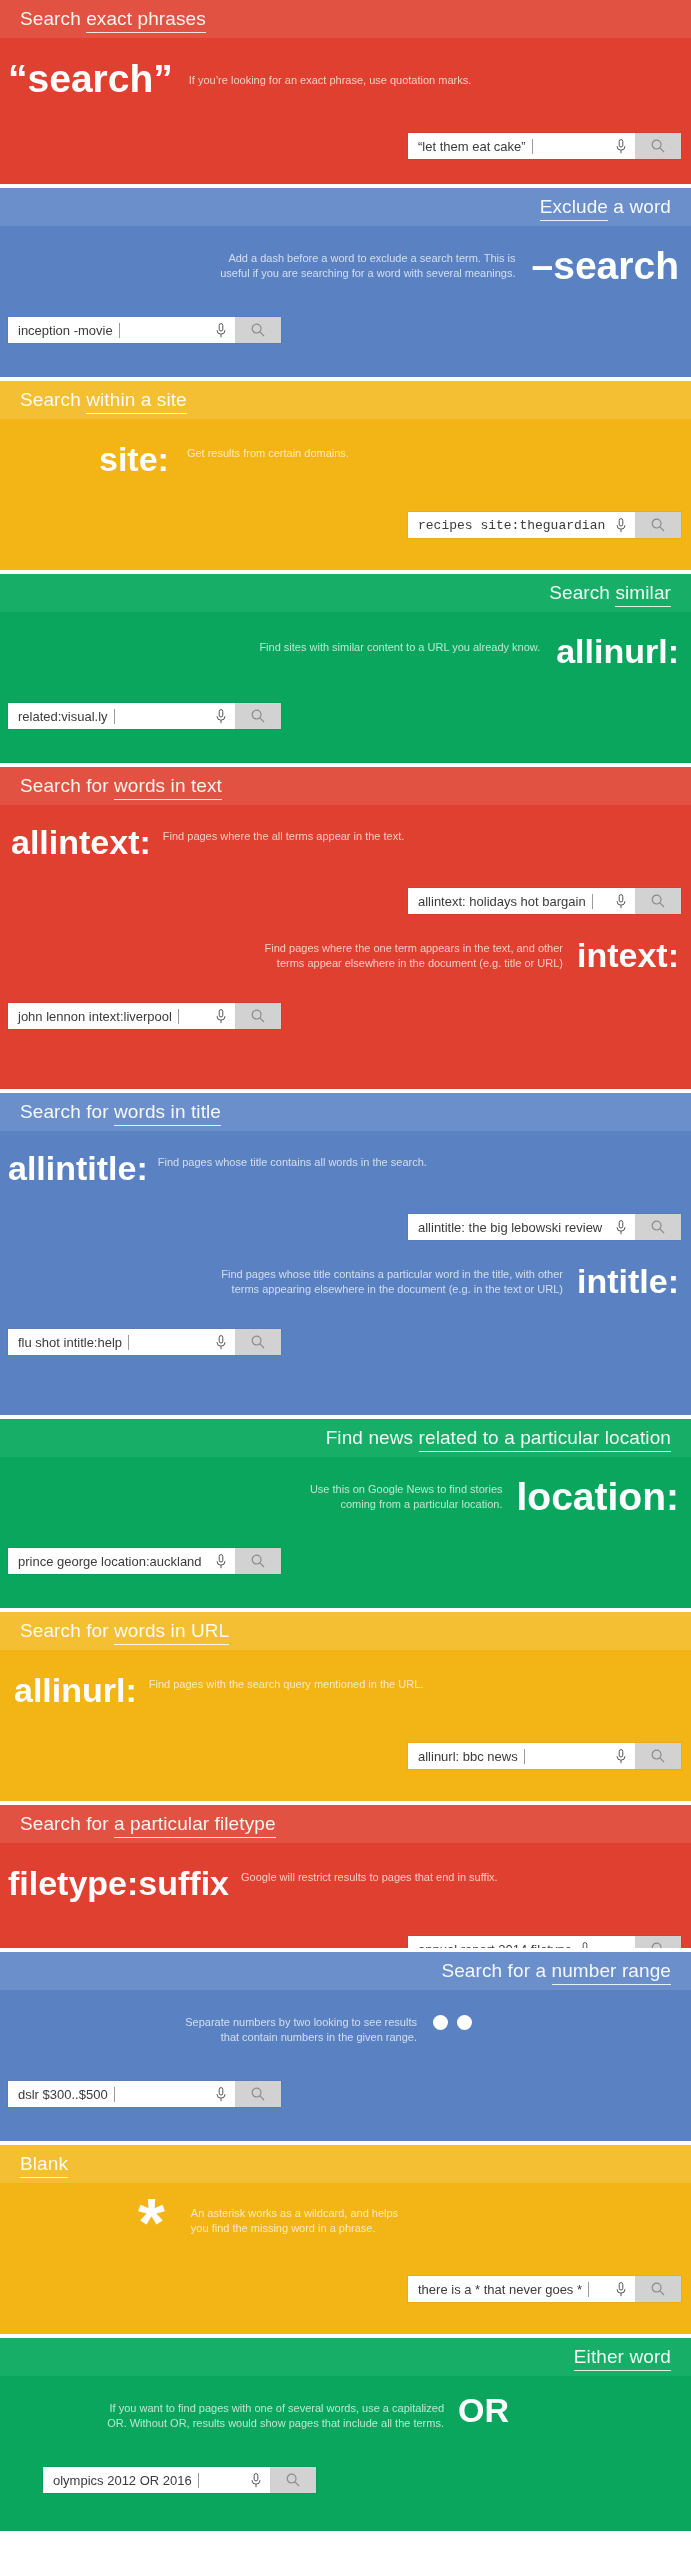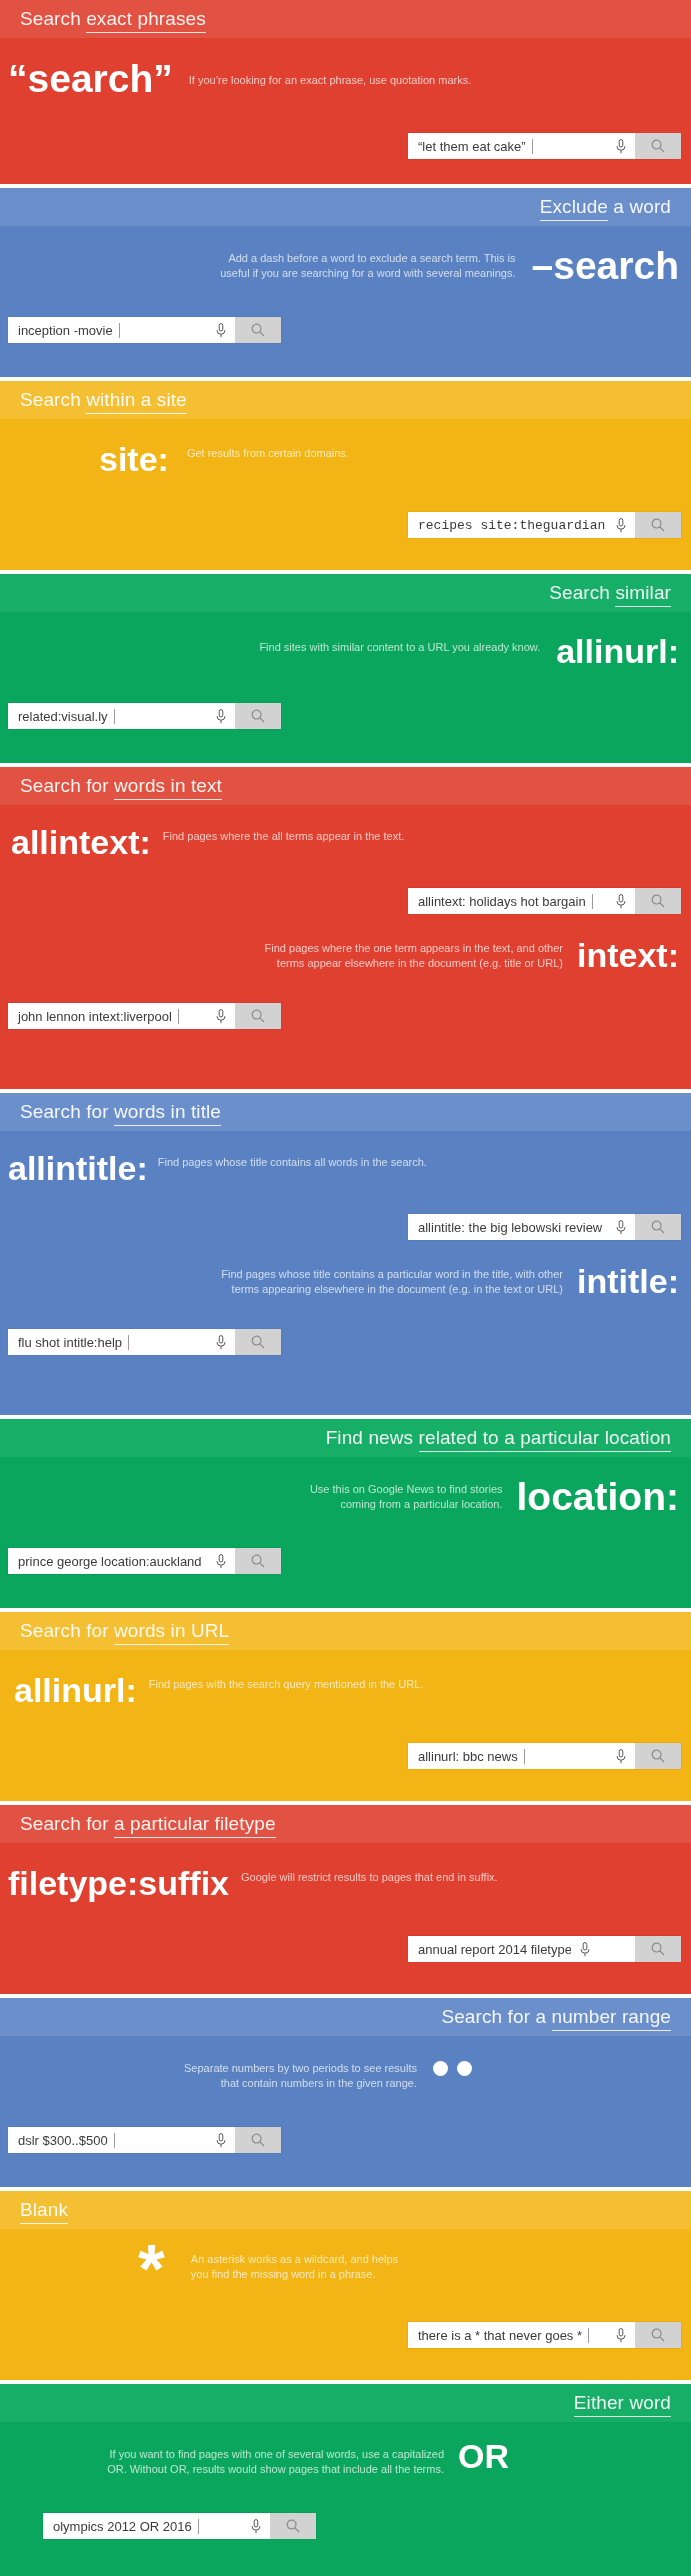--- a/index.html
+++ b/index.html
@@ -462,21 +462,21 @@
             <svg width="14" height="14" viewBox="0 0 14 14">
                 <circle cx="5.6" cy="5.6" r="4.4" fill="none" stroke="#8c8c8c" stroke-width="1.2"></circle>
                 <line x1="8.9" y1="8.9" x2="13" y2="13" stroke="#8c8c8c" stroke-width="1.2"></line>
               </svg>
           </div>
         </div>
       </div>
     </div>
   </div>
 
-  <div class="panel" style="background:#e04030;height:189px;">
+  <div class="panel" style="background:#e04030;height:143px;">
     <div class="panel-header align-left" style="background:#e25243;">
       <span class="header-text"><span>Search for </span><span class="u">a particular filetype</span></span>
     </div>
     <div class="panel-body">
       <div class="row kw-left" style="height:81px;">
         <span class="keyword kw-lg">filetype:suffix</span>
         <span class="desc left" style="margin-left:12px;margin-top:-12px;">Google will restrict results to pages that end in suffix.</span>
       </div>
       <div class="sb-wrap sb-right" style="margin-top:12px;">
         <div class="searchbar" style="width:273px;gap:36px;">
@@ -501,21 +501,21 @@
       </div>
     </div>
   </div>
 
   <div class="panel" style="background:#5a82c2;height:189px;">
     <div class="panel-header align-right" style="background:#6b8fcb;">
       <span class="header-text"><span>Search for a </span><span class="u">number range</span></span>
     </div>
     <div class="panel-body">
       <div class="row" style="height:79px;justify-content:flex-end;padding-right:219px;">
-        <span class="desc right" style="margin-right:16px;">Separate numbers by two periods to see results
+        <span class="desc right" style="margin-right:16px;">Separate numbers by two looking to see results
 that contain numbers in the given range.</span>
         <span class="dots" style="margin-bottom:14px;">
           <span class="dot"></span>
           <span class="dot"></span>
         </span>
       </div>
       <div class="sb-wrap sb-left" style="margin-top:12px;">
         <div class="searchbar" style="width:273px;">
           <div class="sb-input" style="flex:1;">
             <span class="sb-value">dslr $300..$500</span>

